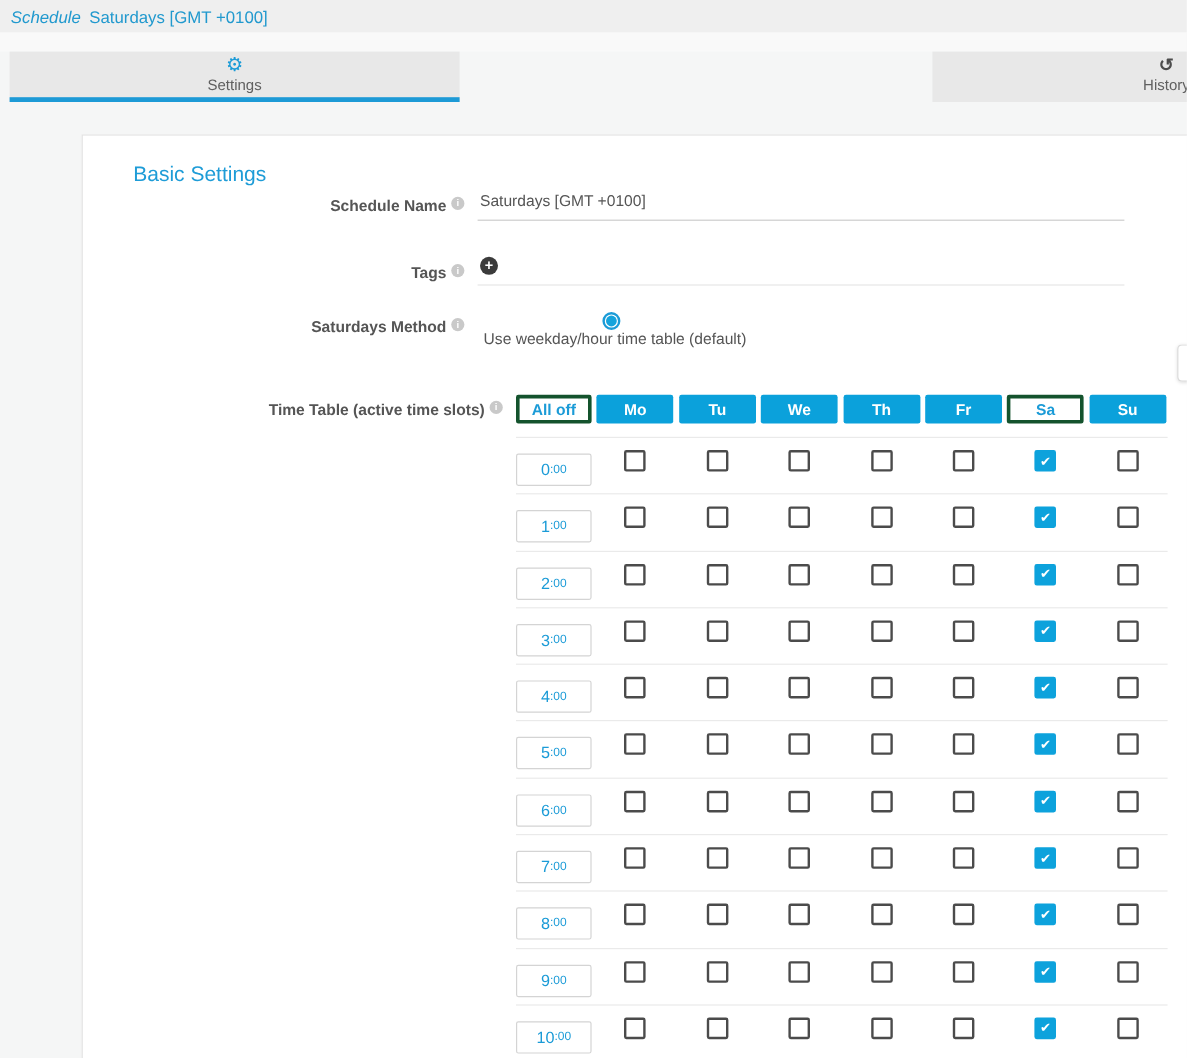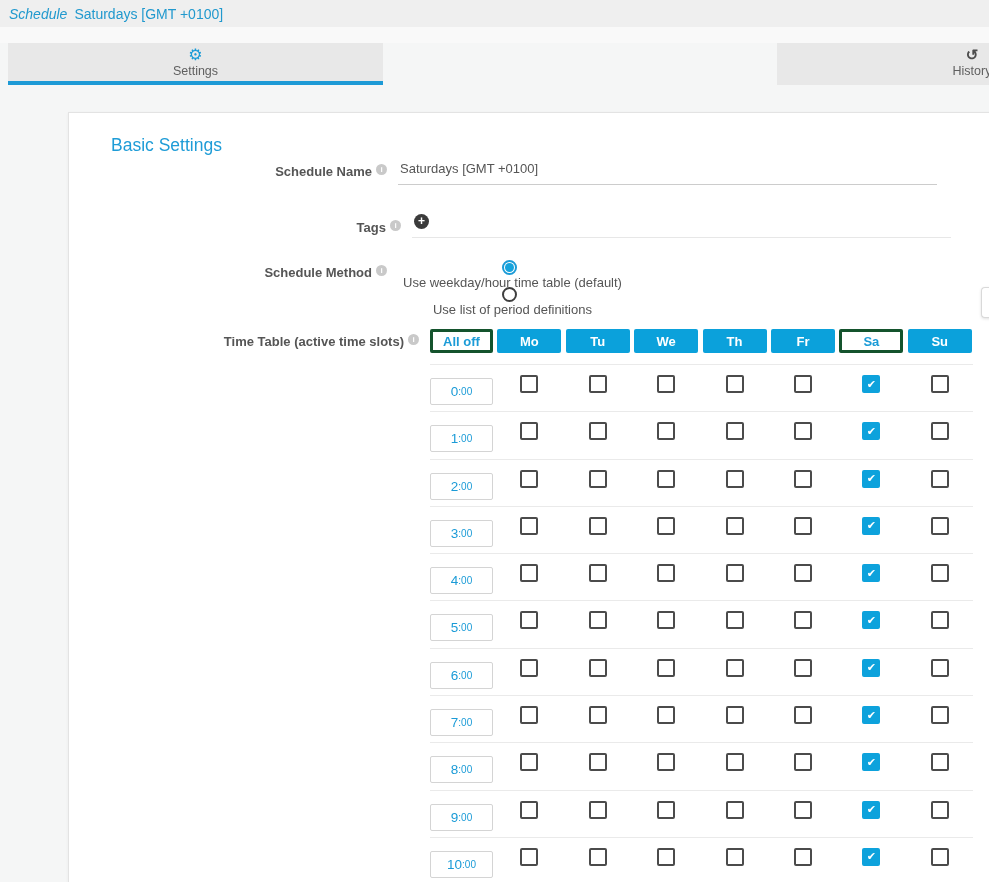--- a/index.html
+++ b/index.html
@@ -141,50 +141,46 @@
   <div class="row" style="top:46px;">
     <div class="rlabel" style="padding-top:5px;">
       <span>Schedule Name</span>
       <span class="info">i</span>
     </div>
     <div class="rctrl">
       <input class="name-input" type="text" value="Saturdays [GMT +0100]" style="">
     </div>
   </div>
 
-  <div class="row" style="top:101px;padding-left:14px;">
+  <div class="row" style="top:101px;">
     <div class="rlabel" style="padding-top:6px;">
       <span>Tags</span>
       <span class="info">i</span>
     </div>
     <div class="rctrl">
       <div class="tags-box">
         <button class="plus-btn">
             <span>+</span>
           </button>
       </div>
     </div>
   </div>
 
   <div class="row" style="top:147px;">
     <div class="rlabel" style="padding-top:5px;">
-      <span>Schedule Method</span>
+      <span>Saturdays Method</span>
       <span class="info">i</span>
     </div>
     <div class="rctrl">
       <div id="radioGroup">
           <div class="radio-option selected">
             <span class="radio">
               <span class="radio-dot"></span>
             </span>
             <span class="radio-label">Use weekday/hour time table (default)</span>
-          </div>
-          <div class="radio-option">
-            <span class="radio"></span>
-            <span class="radio-label">Use list of period definitions</span>
           </div>
         </div>
     </div>
   </div>
 
   <div class="row" style="top:216px;">
     <div class="rlabel" style="padding-top:5px;margin-left:32px;">
       <span>Time Table (active time slots)</span>
       <span class="info">i</span>
     </div>

